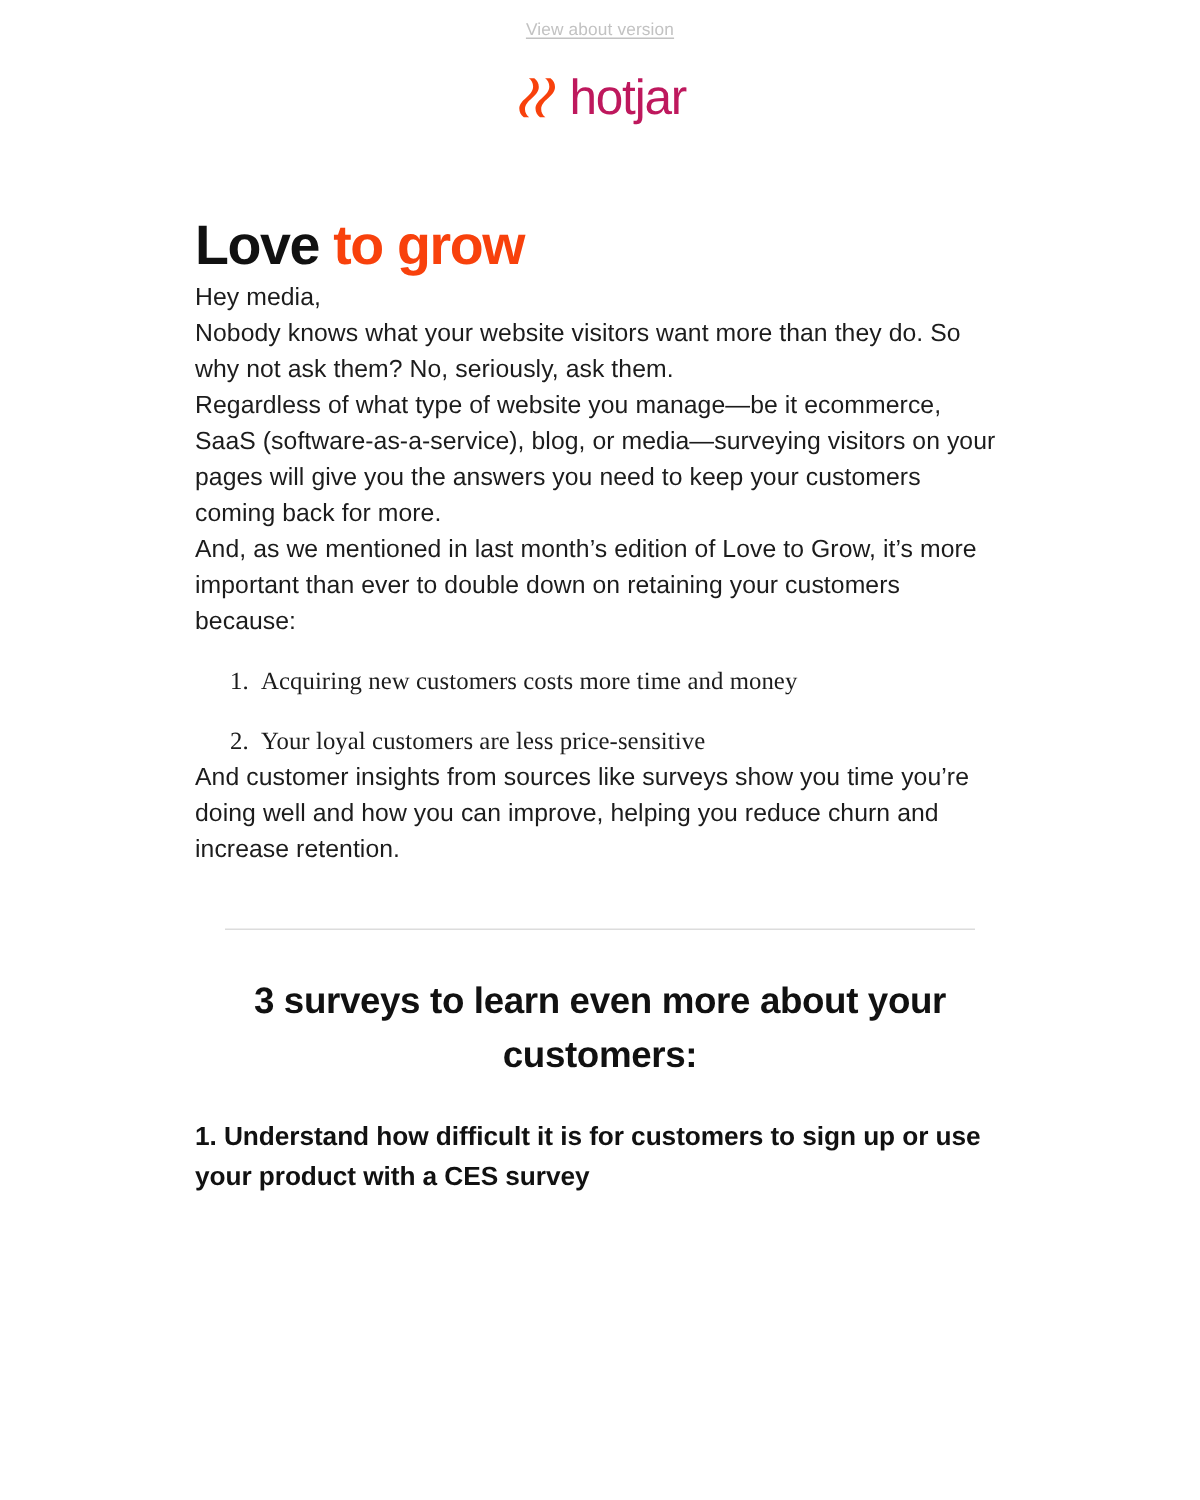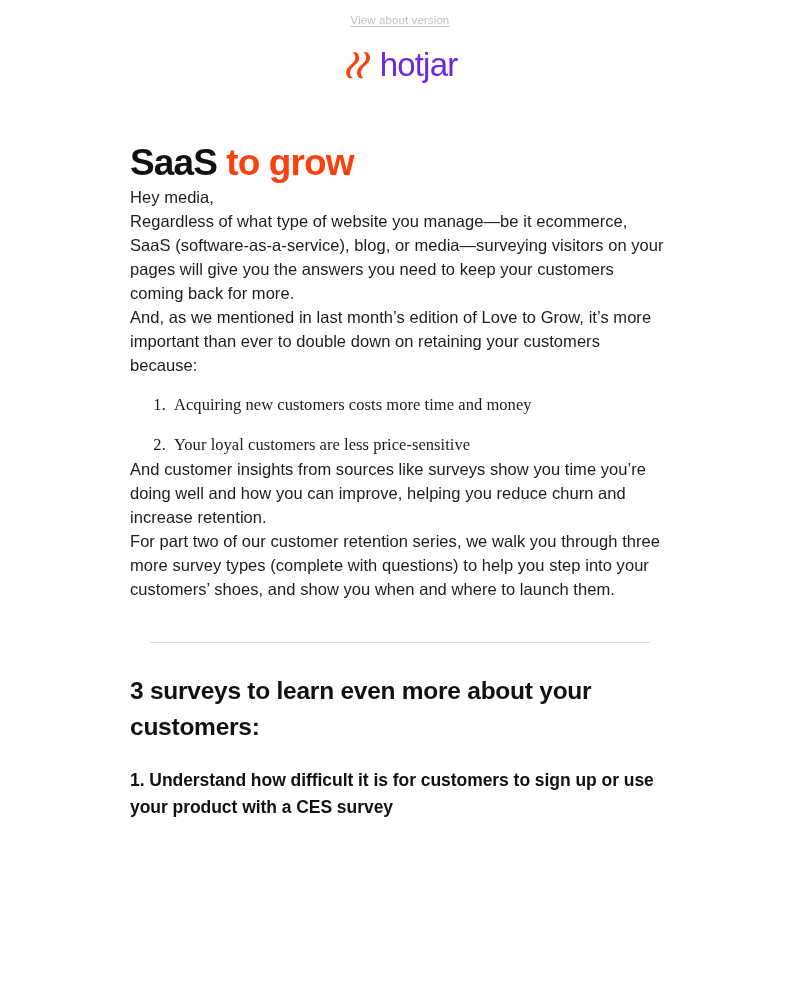--- a/index.html
+++ b/index.html
@@ -52,21 +52,21 @@
   }
   .logo-mark {
     width: 28px;
     height: 30px;
     display: block;
   }
   .logo-word {
     font-size: 33px;
     line-height: 33px;
     font-weight: 400;
-    color: #6d28d9;
+    color: #be185d;
     letter-spacing: -0.8px;
     font-family: "Liberation Sans", sans-serif;
   }
 
   
   .content {
     padding: 0 130px 0 130px;
     box-sizing: border-box;
     width: 800px;
   }
@@ -118,20 +118,21 @@
     height: 0;
   }
 
   h2.section-heading {
     font-size: 24.5px;
     line-height: 36px;
     font-weight: 700;
     letter-spacing: -0.25px;
     margin: 30px 0 0 0;
     color: #111111;
+    text-align: center;
   }
 
   h3.sub-heading {
     font-size: 17.5px;
     line-height: 27px;
     font-weight: 700;
     letter-spacing: -0.05px;
     margin: 22px 0 0 0;
     color: #111111;
   }
@@ -152,37 +153,37 @@
       <svg class="logo-mark" viewBox="0 0 28 30" aria-hidden="true">
         <path d="M3.2 22.4 C3.2 16.2 12.4 14.0 12.4 7.6 C12.4 5.4 11.3 3.4 9.6 2.2 L13.2 2.2 C15.1 3.6 16.2 5.6 16.2 8.0 C16.2 14.4 7.0 16.6 7.0 22.8 C7.0 25.0 8.1 27.0 9.8 28.2 L6.2 28.2 C4.3 26.8 3.2 24.8 3.2 22.4 Z" fill="#f8410c"></path>
         <path d="M14.0 22.4 C14.0 16.2 23.2 14.0 23.2 7.6 C23.2 5.4 22.1 3.4 20.4 2.2 L24.0 2.2 C25.9 3.6 27.0 5.6 27.0 8.0 C27.0 14.4 17.8 16.6 17.8 22.8 C17.8 25.0 18.9 27.0 20.6 28.2 L17.0 28.2 C15.1 26.8 14.0 24.8 14.0 22.4 Z" fill="#f8410c"></path>
       </svg>
       <span class="logo-word">hotjar</span>
     </div>
   </div>
 
   <div class="content">
 
-    <h1 class="headline"><span>SaaS </span><span class="accent">to grow</span></h1>
+    <h1 class="headline"><span>Love </span><span class="accent">to grow</span></h1>
 
     <p class="body-text gap-greeting">Hey  media,</p>
 
+    <p class="body-text gap-para">Nobody knows what your website visitors want more than they do. So why not ask them? No, seriously, ask them.</p>
 
     <p class="body-text gap-para">Regardless of what type of website you manage—be it ecommerce, SaaS (software-as-a-service), blog, or media—surveying visitors on your pages will give you the answers you need to keep your customers coming back for more.</p>
 
     <p class="body-text gap-para">And, as we mentioned in last month’s edition of Love to Grow, it’s more important than ever to double down on retaining your customers because:</p>
 
     <ol class="num-list">
       <li>Acquiring new customers costs more time and money</li>
       <li>Your loyal customers are less price-sensitive</li>
     </ol>
 
     <p class="body-text gap-para">And customer insights from sources like surveys show you time you’re doing well and how you can improve, helping you reduce churn and increase retention.</p>
 
-    <p class="body-text gap-para">For part two of our customer retention series, we walk you through three more survey types (complete with questions) to help you step into your customers’ shoes, and show you when and where to launch them.</p>
 
     <hr class="divider">
 
     <h2 class="section-heading">3 surveys to learn even more about your customers:</h2>
 
     <h3 class="sub-heading">1. Understand how difficult it is for customers to sign up or use your product with a CES survey</h3>
 
 
   </div>
 </div>

